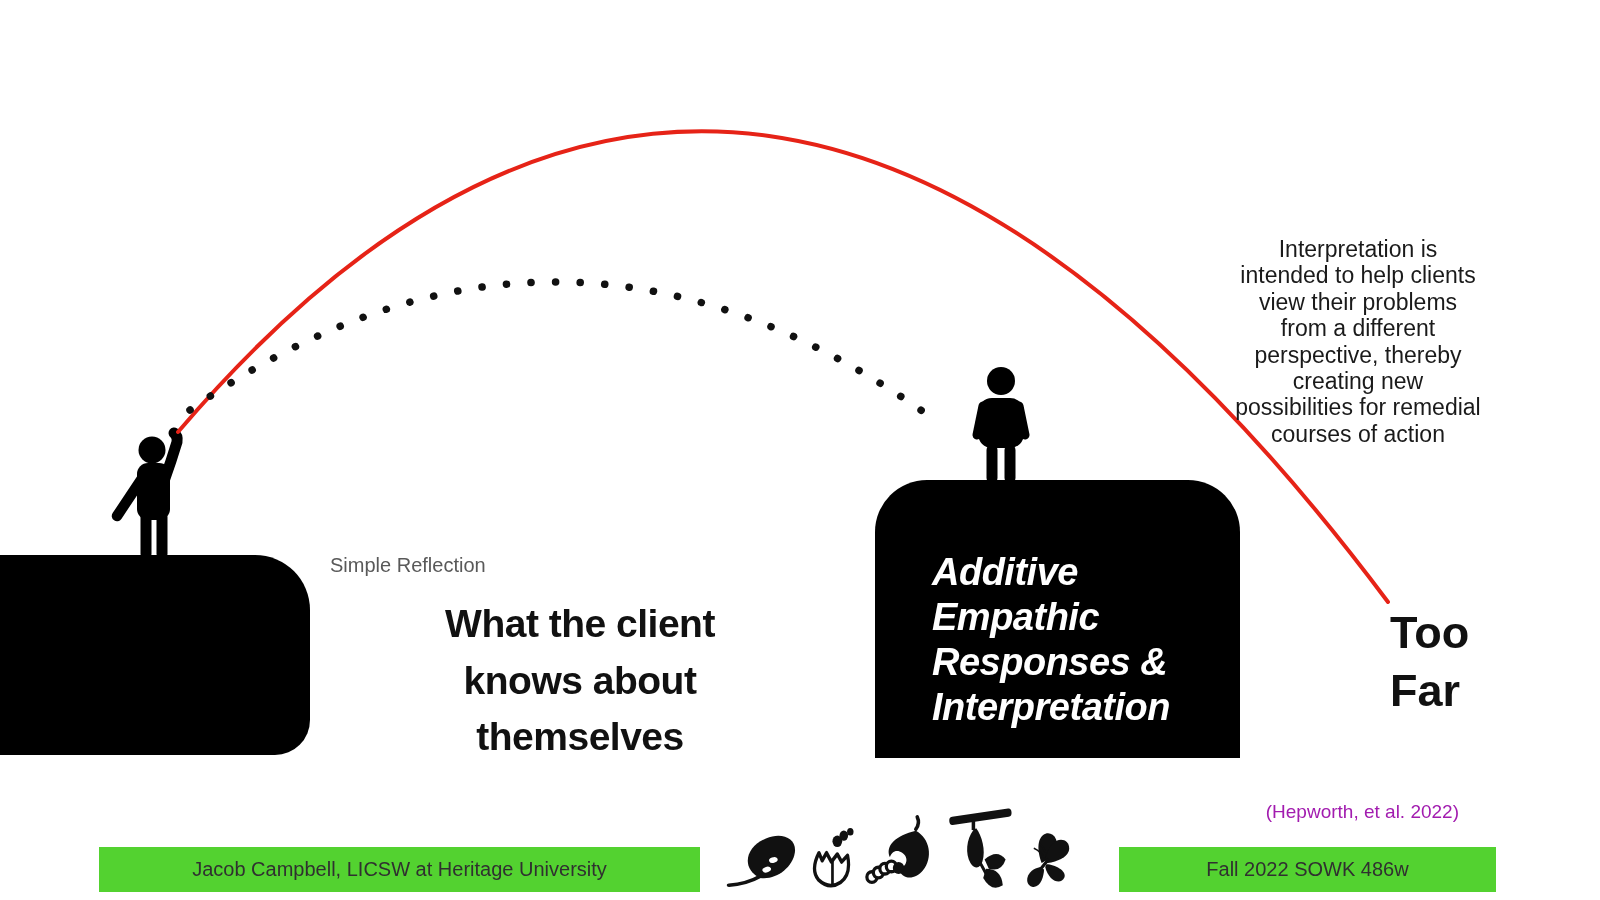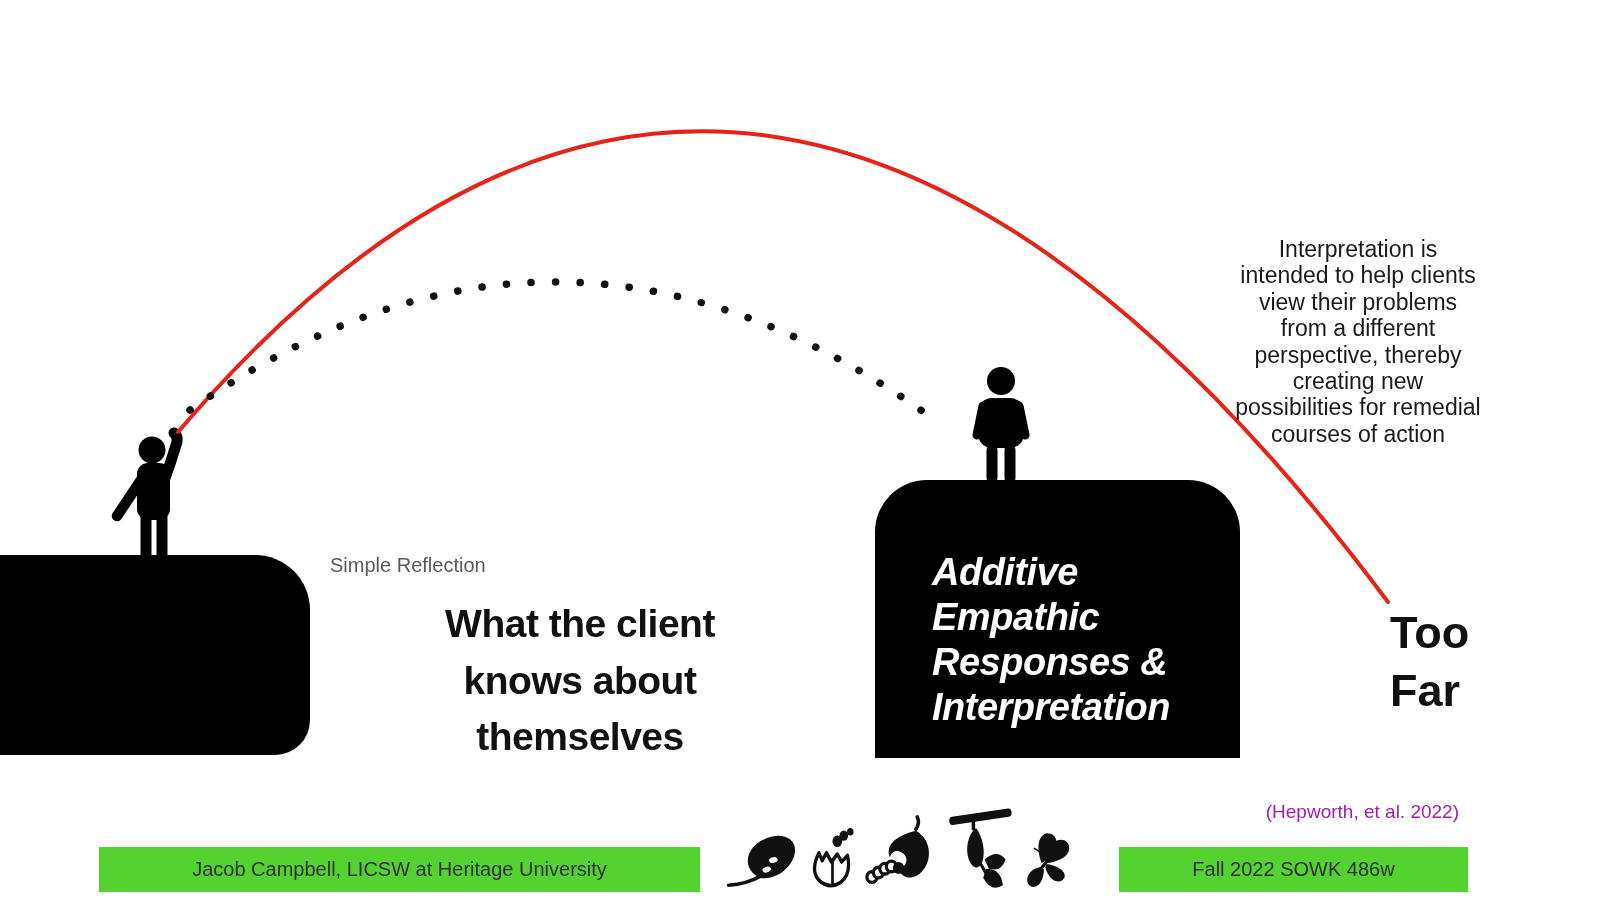--- a/index.html
+++ b/index.html
@@ -64,21 +64,21 @@
     right: 141px; top: 801px;
     font-size: 19px; color: #a21caf;
   }
   .badge {
     top: 831px; height: 45px;
     background: #53d230;
     display: flex; align-items: center; justify-content: center;
     font-size: 20px; color: #303030; margin-top: 16px;
   }
   .badge-left  { left: 99px;  width: 601px; }
-  .badge-right { left: 1119px; width: 349px; }
+  .badge-right { left: 1119px; width: 377px; }
 
   svg { display: block; }
   .arc-layer { left: 0; top: 0; pointer-events: none; }
 </style>
 </head>
 <body>
 
 <div class="slide">
 
   <div class="abs left-block"></div>

